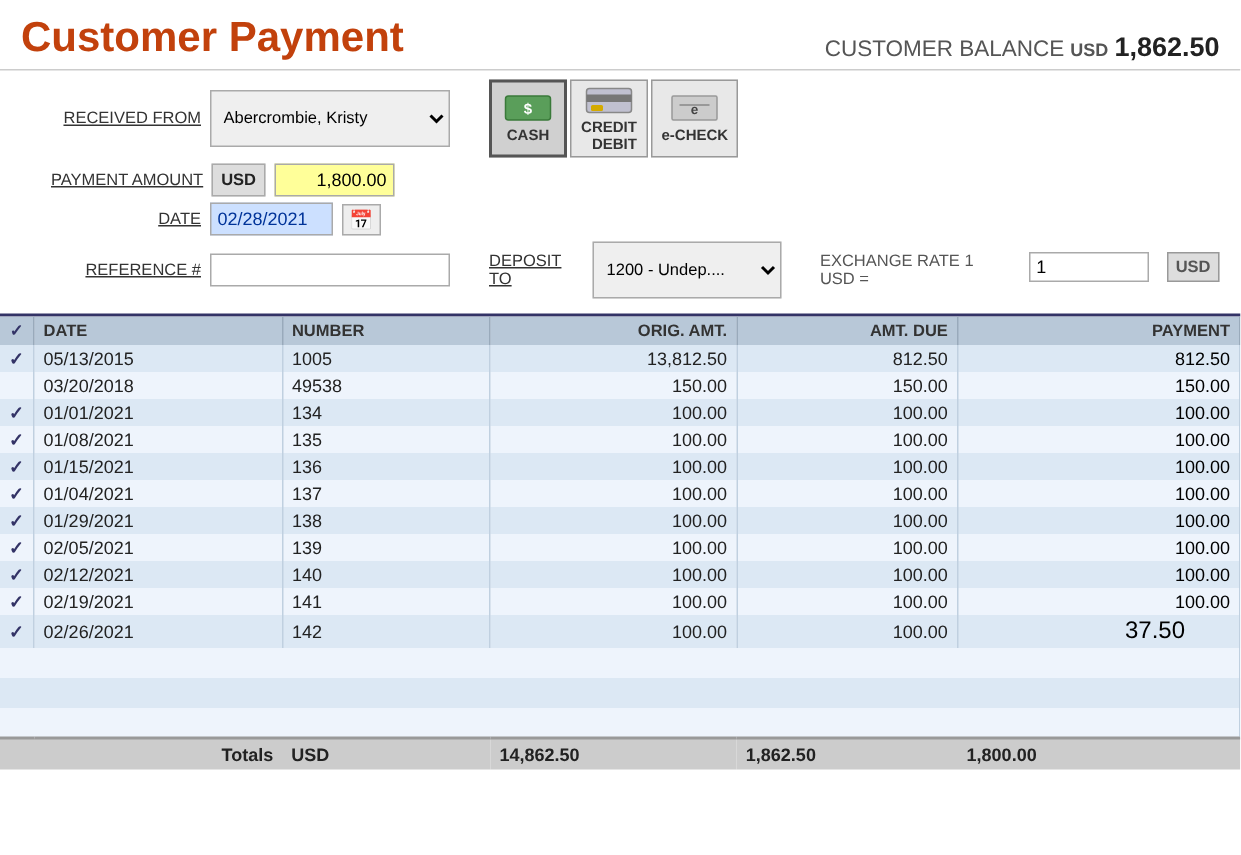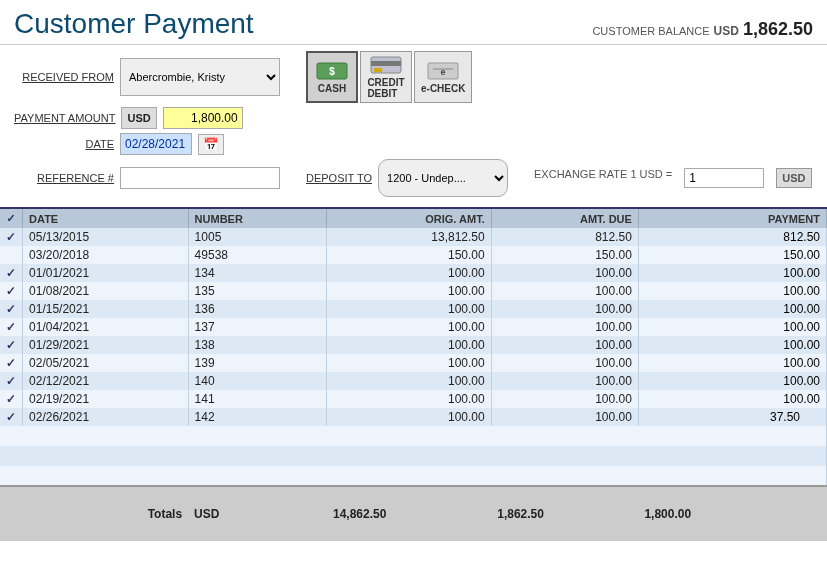--- a/index.html
+++ b/index.html
@@ -1,27 +1,27 @@
 <!DOCTYPE html>
 <html><head>
   <meta charset="utf-8">
   <style>
     * { box-sizing: border-box; margin: 0; padding: 0; }
     body { font-family: Arial, sans-serif; font-size: 12px; background: #fff; color: #222; width: 827px; height: 570px; overflow: hidden; }
 
     .header { padding: 8px 14px 4px; border-bottom: 1px solid #ccc; }
-    .header h1 { font-size: 28px; font-weight: normal; color: #0c4a6e; }
+    .header h1 { font-size: 28px; font-weight: bold; color: #c2410c; }
     .header-top { display: flex; align-items: center; justify-content: space-between; }
     .customer-balance { font-size: 12px; color: #555; display: flex; align-items: baseline; gap: 4px; }
-    .customer-balance .balance-label { font-size: 11px; margin-top: 16px; }
+    .customer-balance .balance-label { font-size: 15px; margin-top: 16px; }
     .customer-balance .currency { font-size: 12px; font-weight: bold; }
     .customer-balance .amount { font-size: 18px; font-weight: bold; color: #222; }
 
     .form-area { padding: 6px 14px; display: flex; flex-direction: column; gap: 4px; }
-    .form-row { display: flex; align-items: center; gap: 6px; }
+    .form-row { display: flex; align-items: center; gap: 6px; margin-left: 20px; }
     .form-label { font-size: 11px; color: #333; min-width: 100px; text-align: right; text-decoration: underline; cursor: default; }
     .form-control { border: 1px solid #aaa; padding: 2px 4px; font-size: 12px; height: 22px; }
     .form-control-yellow { background-color: #ffff99; }
     .form-control-blue { background-color: #cce0ff; color: #003399; }
     select.form-control { height: 38px; font-size: 11px; }
 
     .payment-methods { display: flex; align-items: center; gap: 2px; margin-left: 20px; }
     .pay-btn { border: 1px solid #999; background: #e8e8e8; padding: 4px 6px; cursor: pointer; display: flex; flex-direction: column; align-items: center; font-size: 10px; font-weight: bold; min-width: 52px; height: 52px; justify-content: center; color: #333; }
     .pay-btn.active { background: #d0d0d0; border: 2px solid #555; }
     .more-btn { border: 1px solid #999; background: #e8e8e8; padding: 2px 6px; cursor: pointer; display: flex; flex-direction: column; align-items: center; font-size: 10px; font-weight: bold; height: 52px; justify-content: center; min-width: 52px; }
@@ -34,21 +34,21 @@
     table { width: 100%; border-collapse: collapse; font-size: 12px; }
     thead tr { background: #b8c8d8; }
     thead th { padding: 3px 6px; text-align: left; font-size: 11px; font-weight: bold; color: #333; border-right: 1px solid #9ab; white-space: nowrap; }
     thead th.right { text-align: right; }
     tbody tr:nth-child(odd) { background: #dce8f4; }
     tbody tr:nth-child(even) { background: #eef4fc; }
     tbody td { padding: 2px 6px; border-right: 1px solid #c0d0e0; }
     tbody td.right { text-align: right; }
     .check-col { width: 20px; text-align: center; color: #336; font-weight: bold; }
     .totals-row { background: #ccc; font-weight: bold; border-top: 2px solid #999; }
-    .totals-row td { padding: 20px 6px; }
+    .totals-row td { padding: 3px 6px; }
 
     .table-wrapper { flex: 1; overflow-y: auto; overflow-x: hidden; }
   </style>
 </head>
 <body>
 
 <div>
 
   <div class="header">
     <div class="header-top">
@@ -83,21 +83,21 @@
 
 
         <button class="pay-btn">
           <span>
             <svg width="32" height="20" viewBox="0 0 32 20">
               <rect x="1" y="2" width="30" height="16" rx="2" fill="#c0c0d0" stroke="#888" stroke-width="1"></rect>
               <rect x="1" y="6" width="30" height="5" fill="#777"></rect>
               <rect x="4" y="13" width="8" height="4" rx="1" fill="#d4aa00"></rect>
             </svg>
           </span>
-          <span style="text-align:left;">CREDIT<br>DEBIT</span>
+          <span style="text-align:right;">CREDIT<br>DEBIT</span>
         </button>
 
         <button class="pay-btn">
           <span>
             <svg width="32" height="20" viewBox="0 0 32 20">
               <rect x="1" y="2" width="30" height="16" rx="1" fill="#ccc" stroke="#999" stroke-width="1"></rect>
               <text x="16" y="14" text-anchor="middle" fill="#444" font-size="9" font-weight="bold">e</text>
               <line x1="6" y1="8" x2="26" y2="8" stroke="#888" stroke-width="1"></line>
             </svg>
           </span>
@@ -108,30 +108,30 @@
     </div>
 
     <div class="form-row">
       <span class="form-label">PAYMENT AMOUNT</span>
       <span style="border:1px solid #aaa; background:#ddd; padding:2px 5px; font-size:11px; font-weight:bold; height:22px; display:flex; align-items:center;">USD</span>
       <input type="text" class="form-control form-control-yellow" style="width: 80px; text-align: right;" value="1,800.00">
     </div>
 
     <div class="form-row">
       <span class="form-label">DATE</span>
-      <input type="text" class="form-control form-control-blue" style="width: 72px;" value="02/28/2021">
+      <input type="text" class="form-control form-control-blue" style="width: 82px;" value="02/28/2021">
       <span style="border:1px solid #aaa; background:#eee; padding:2px 4px; cursor:pointer; font-size:13px;">📅</span>
     </div>
 
     <div class="form-row">
       <span class="form-label">REFERENCE #</span>
       <input type="text" class="form-control" style="width: 160px;">
 
       <span class="deposit-to-label" style="margin-left:20px; text-decoration:underline;">DEPOSIT TO</span>
-      <select class="form-control" style="width:130px;border-radius:10px;">
+      <select class="form-control" style="width:130px;">
         <option>1200 - Undep....</option>
       </select>
 
       <div class="exchange-rate">
         <span>EXCHANGE RATE 1 USD =</span>
         <input type="text" class="exchange-input" value="1" style="">
         <span class="exchange-currency">USD</span>
       </div>
     </div>
 
@@ -230,21 +230,21 @@
       <td class="right">100.00</td>
       <td class="right">100.00</td>
       <td class="right"><input type="text" style="width: 70px; text-align: right; border: none; background: transparent; font-size: 12px;" value="100.00"></td>
     </tr>
             <tr>
       <td class="check-col">✓</td>
       <td>02/26/2021</td>
       <td>142</td>
       <td class="right">100.00</td>
       <td class="right">100.00</td>
-      <td class="right"><input type="text" style="width: 70px; text-align: center; border: none; background: transparent; font-size: 12px;" value="37.50"></td>
+      <td class="right"><input type="text" style="width: 70px; text-align: left; border: none; background: transparent; font-size: 16px;" value="37.50"></td>
     </tr>
             <tr>
               <td colspan="6" style="height:20px;"></td>
             </tr>
             <tr>
               <td colspan="6" style="height:20px;"></td>
             </tr>
             <tr>
               <td colspan="6" style="height:20px;"></td>
             </tr>

